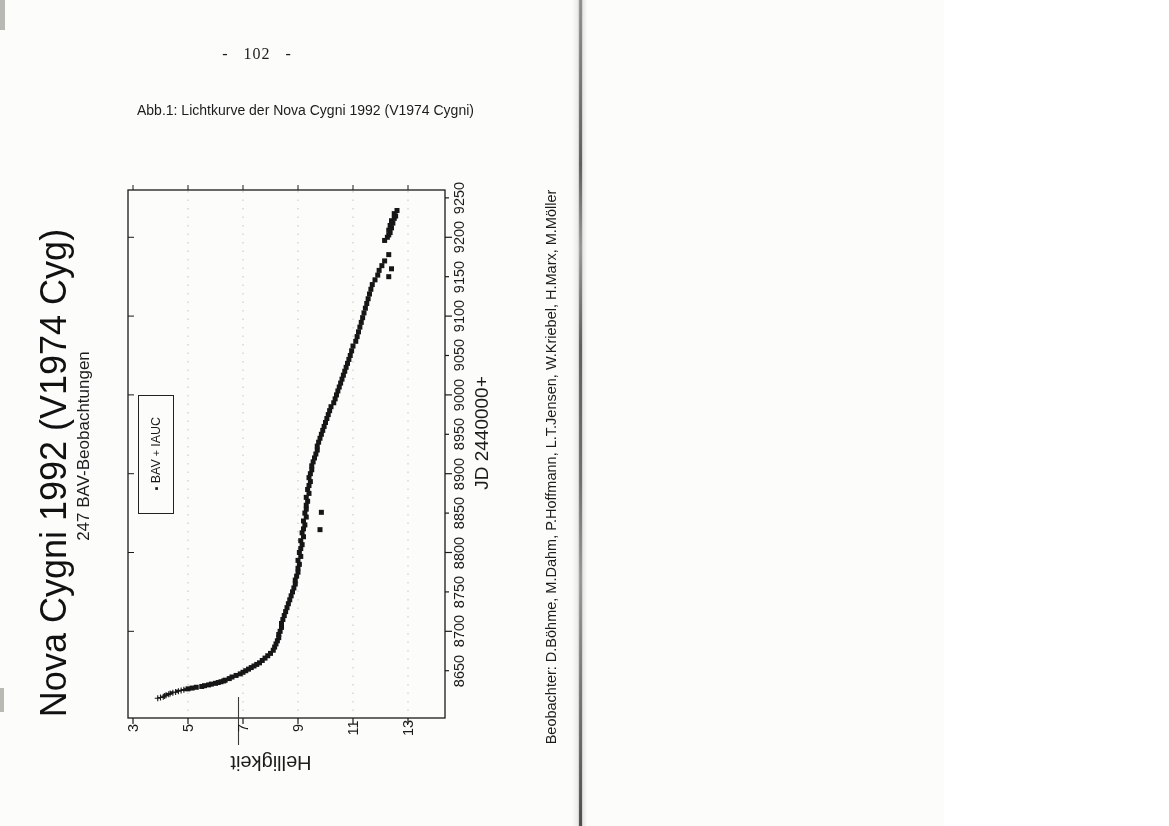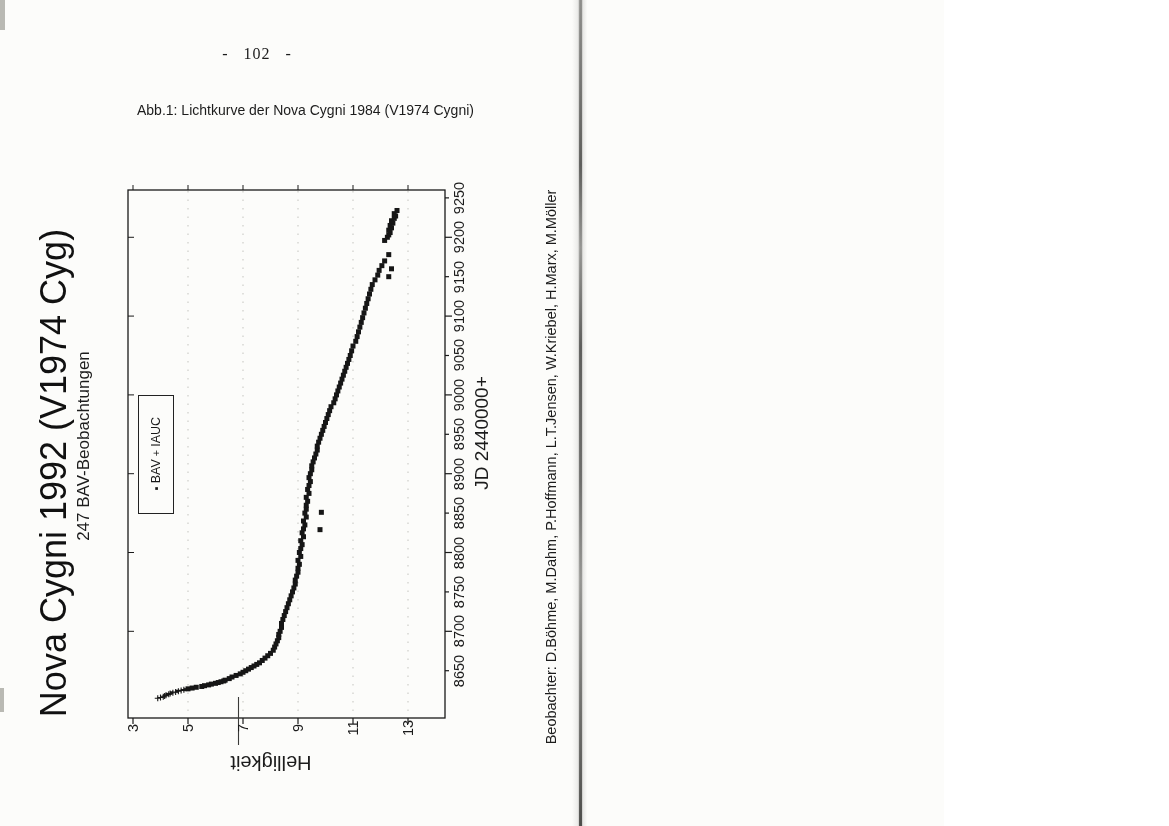--- a/index.html
+++ b/index.html
@@ -42,21 +42,21 @@
   #legend-text .mk{font-size:11px;padding:0 3px;}
 </style>
 </head>
 <body>
 
 <div id="root">
 
   <div class="page" id="page-left">
     <div class="pagenum" id="pagenum-left">- 102 -</div>
 
-    <div class="figcaption">Abb.1: Lichtkurve der Nova Cygni 1984 (V1974 Cygni)</div>
+    <div class="figcaption">Abb.1: Lichtkurve der Nova Cygni 1992 (V1974 Cygni)</div>
 
     <div class="vrot" id="chart-title">Nova Cygni 1992 (V1974 Cyg)</div>
     <div class="vrot" id="chart-subtitle">247 BAV-Beobachtungen</div>
     <div class="vrot" id="jd-axis-title">JD 2440000+</div>
     <div class="vrot" id="observers">Beobachter: D.Böhme, M.Dahm, P.Hoffmann, L.T.Jensen, W.Kriebel, H.Marx, M.Möller</div>
     <div class="vflip" id="helligkeit-label">Helligkeit</div>
 
     <svg id="plot-svg" width="350" height="600" viewBox="0 0 350 600">
         <line x1="68" y1="9" x2="68" y2="535" stroke="#c4c4bf" stroke-width="1" stroke-dasharray="1.5 7"></line>
         <line x1="123" y1="9" x2="123" y2="535" stroke="#c4c4bf" stroke-width="1" stroke-dasharray="1.5 7"></line>

